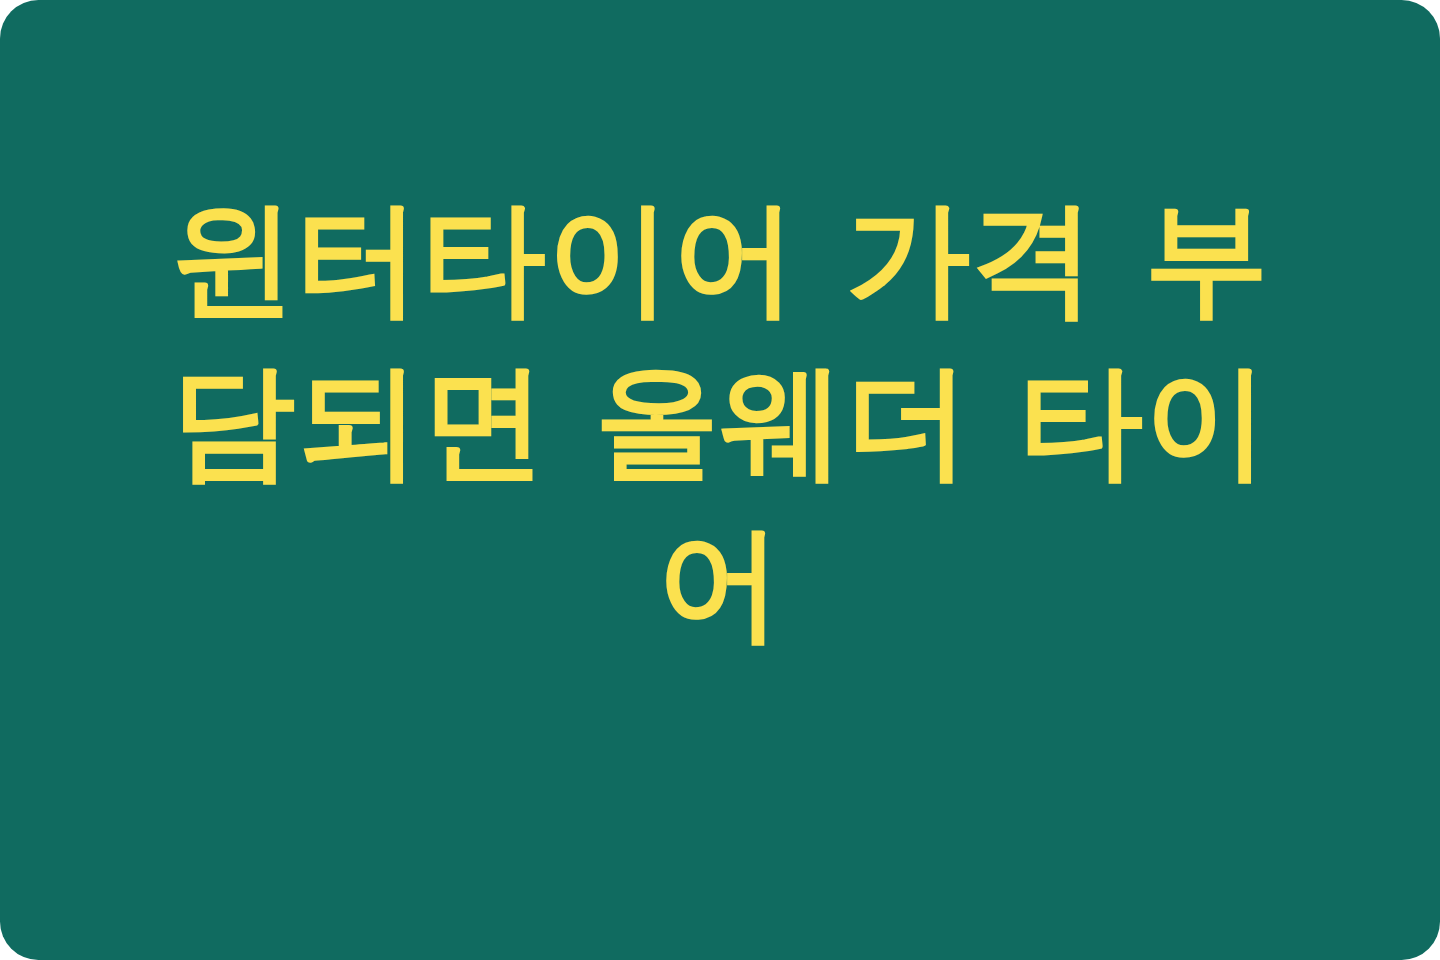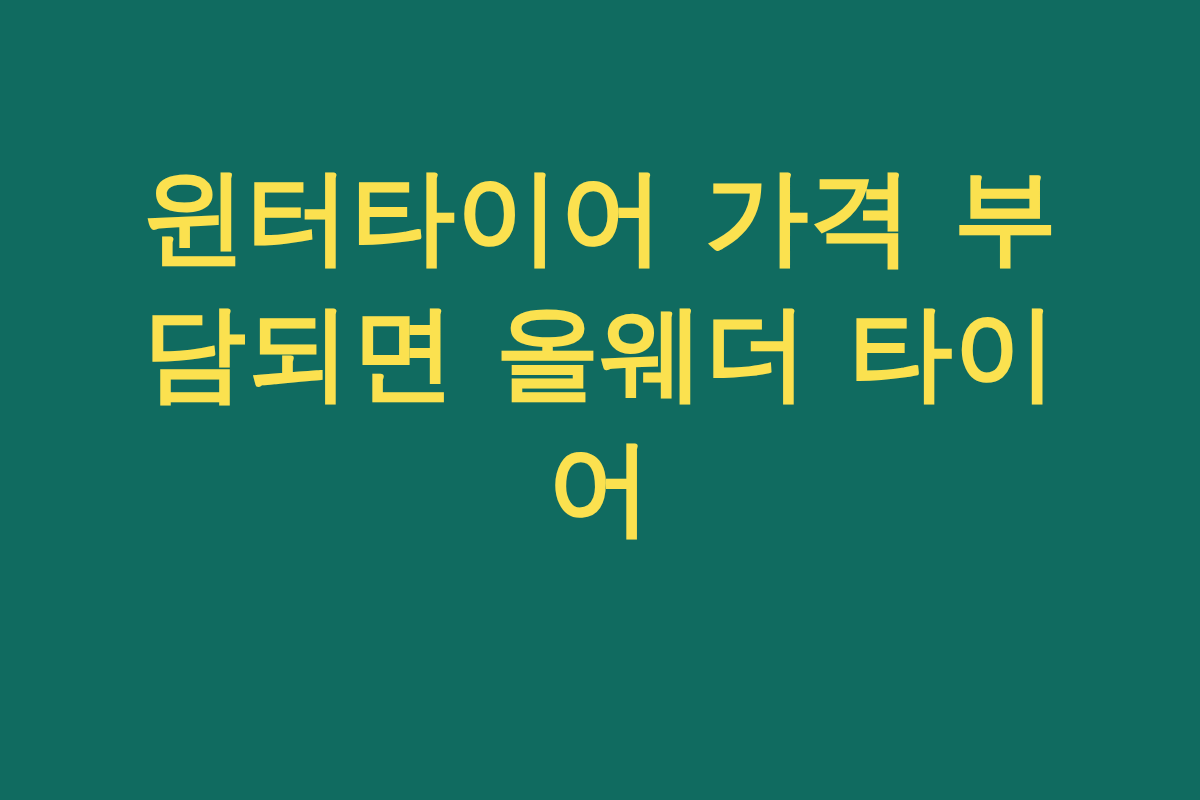--- a/index.html
+++ b/index.html
@@ -17,20 +17,21 @@
   
   .banner {
     position: relative;
     box-sizing: border-box;
     width: 1200px;
     height: 800px;
     display: flex;
     align-items: center;
     justify-content: center;
     background-color: #106B60;
+    border-radius: 32px;
   }
 
   
   .headline {
     
     margin-top: -26px;
     padding: 0 40px;
     max-width: 1010px;
 
     font-family: "Liberation Sans", "DejaVu Sans", sans-serif;

